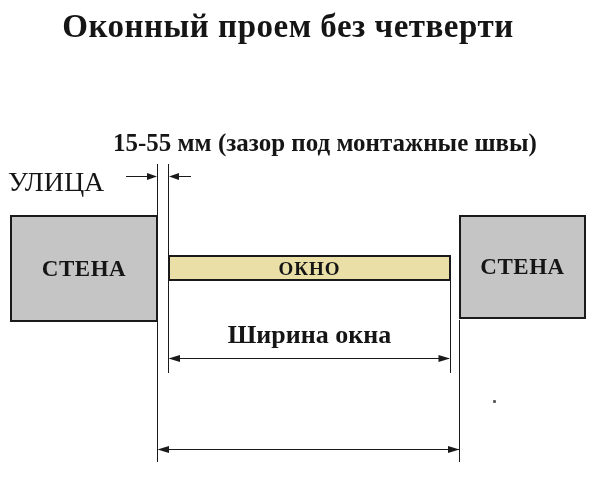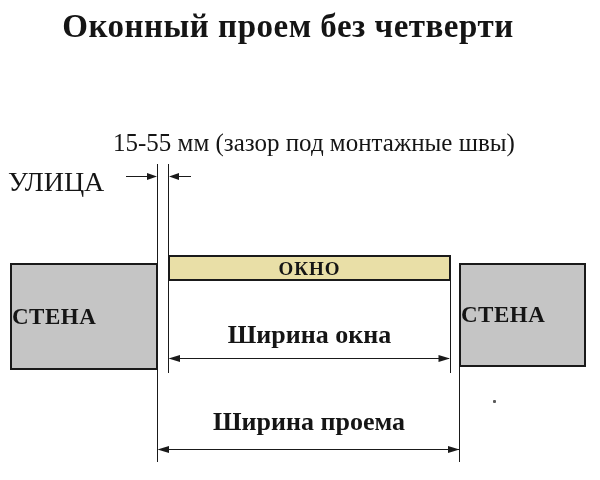--- a/index.html
+++ b/index.html
@@ -25,21 +25,21 @@
     text-align: center;
     font-size: 33px;
     font-weight: bold;
     letter-spacing: 0.5px;
     z-index: 3;
   }
   .gap-label {
     left: 113px;
     top: 129px;
     font-size: 25px;
-    font-weight: normal;
+    font-weight: bold;
     white-space: nowrap;
     z-index: 3;
   }
   .street-label {
     left: 8px;
     top: 166px;
     font-size: 28px;
     font-weight: normal;
     z-index: 3;
   }
@@ -50,23 +50,22 @@
     font-weight: bold;
     z-index: 3;
   }
 
   .wall {
     background: #c5c5c5;
     border: 2px solid #1a1a1a;
     box-sizing: border-box;
     display: flex;
     align-items: center;
-    justify-content: flex-start;
+    justify-content: center;
     z-index: 2;
-    margin-top: 48px;
   }
   .wall-left  { left: 10px;  top: 215px; width: 148px; height: 107px; }
   .wall-right { left: 459px; top: 215px; width: 127px; height: 104px; }
   .wall-text {
     font-size: 23px;
     font-weight: bold;
     letter-spacing: 0.5px;
   }
 
   .window-bar {
@@ -170,17 +169,16 @@
   <div class="abs wall wall-right">
     <span class="wall-text">СТЕНА</span>
   </div>
 
   <div class="abs dim-label dim-window">Ширина окна</div>
 
   <div class="abs window-bar">
     <span class="window-bar-text">ОКНО</span>
   </div>
 
-  <div class="abs dim-label dim-opening">Ширина проема</div>
 
   <div class="abs artifact-dot"></div>
 
 </div>
 
 </body></html>

